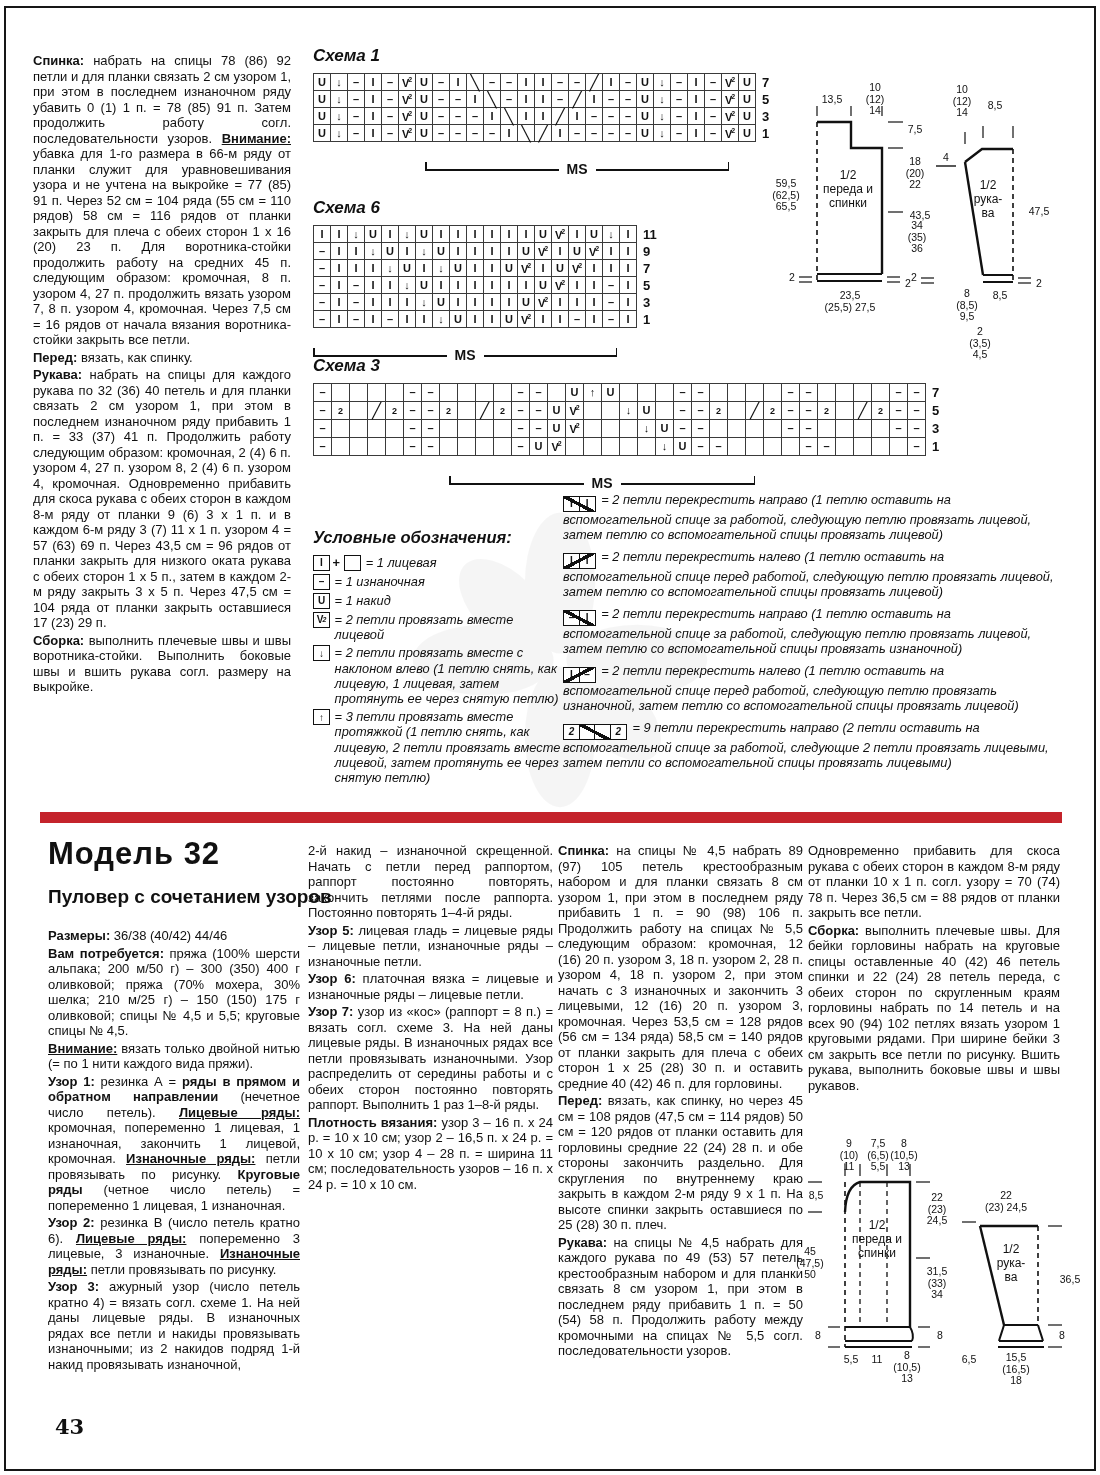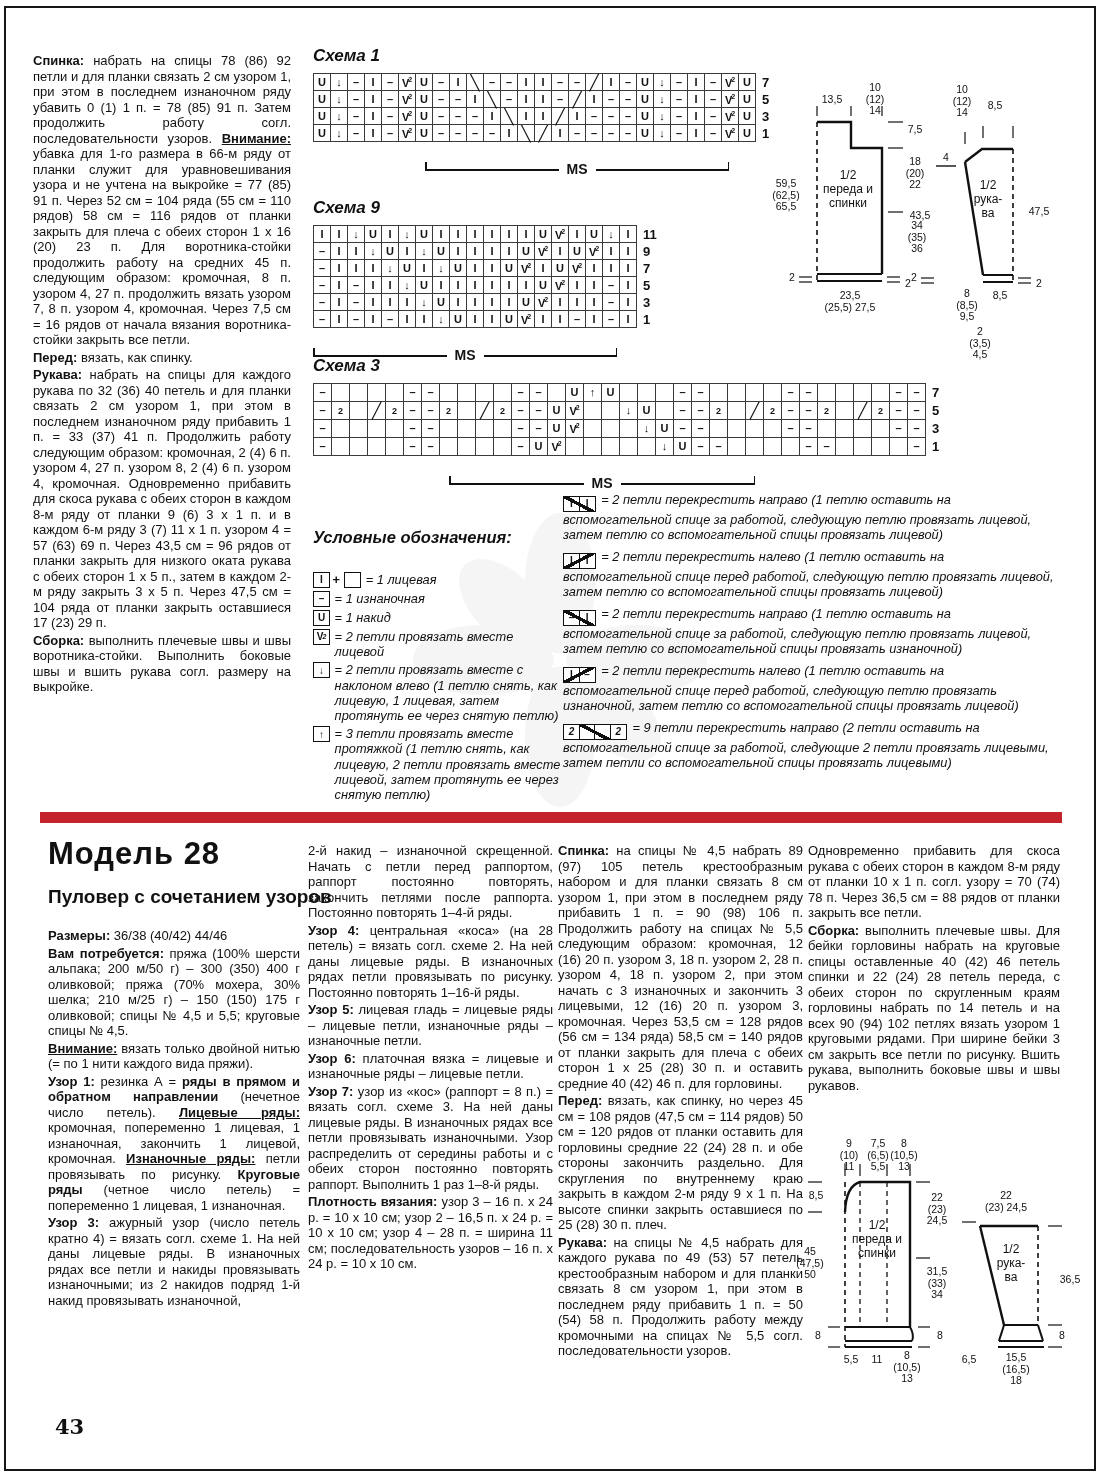--- a/index.html
+++ b/index.html
@@ -22,21 +22,21 @@
   table.chart td.rn{border:none;background:transparent;font-size:13px;text-align:left;padding-left:6px;min-width:20px;}
   table.chart td.cb{font-size:15px;font-weight:normal;}
   table.chart td .s2{font-style:normal;font-size:7px;vertical-align:super;margin-left:-1px;}
   table.chart td .c2{font-style:normal;font-size:9px;}
   .ms{display:flex;align-items:flex-start;height:14px;margin-top:20px;}
   .ms .tick{width:1.5px;height:9px;background:#111;}
   .ms .seg{flex:1;height:1.5px;background:#111;margin-top:7px;}
   .ms .lbl{padding:0 8px;font-weight:bold;font-size:14px;line-height:14px;}
   
   .legend{position:absolute;}
-  .legend-title{font-size:16.5px;font-weight:bold;font-style:italic;margin-bottom:25px;}
+  .legend-title{font-size:16.5px;font-weight:bold;font-style:italic;margin-bottom:8px;}
   .lg-it{display:flex;align-items:flex-start;margin-bottom:3px;font-style:italic;font-size:12.8px;line-height:15.2px;}
   .lg-sym{flex:0 0 auto;margin-right:6px;display:inline-flex;align-items:center;}
   .bx{width:15px;height:14px;border:1.4px solid #111;display:inline-flex;align-items:center;justify-content:center;
       font-weight:bold;font-style:normal;font-size:10px;background:#fff;margin-right:-1.4px;}
   .bx .s2{font-size:7px;vertical-align:super;margin-left:-1px;}
   .pl{margin:0 4px;font-style:normal;font-weight:bold;}
   .lgr-it{font-style:italic;font-size:12.8px;line-height:15.6px;margin-bottom:6px;text-align:left;}
   .symgrp{position:relative;display:inline-flex;vertical-align:-3px;margin-right:7px;}
   .dg{position:absolute;top:0;bottom:0;left:0;right:0;
       background:linear-gradient(to top right,transparent 44%,#111 44%,#111 56%,transparent 56%);}
@@ -203,21 +203,21 @@
         <div class="ms" style="margin-left:112px;width:304px">
           <span class="tick"></span>
           <span class="seg"></span>
           <span class="lbl">MS</span>
           <span class="seg"></span>
           <span class="tick"></span>
         </div>
       </div>
   </div>
   <div class="chart-block" style="left:313px;top:198px;">
-    <div class="chart-title">Схема 9</div>
+    <div class="chart-title">Схема 6</div>
     <div class="cell16">
         <table class="chart">
           <tbody>
             <tr>
               <td class="">I</td>
               <td class="">I</td>
               <td class="">↓</td>
               <td class="">U</td>
               <td class="">I</td>
               <td class="">↓</td>
@@ -674,33 +674,33 @@
 4,5</div>
     <div class="dim" style="left:8px;top:190px;width:12px;">2</div>
     <div class="dim" style="left:133px;top:196px;width:12px;">2</div>
     <div class="dim big" style="left:62px;top:96px;width:52px;">1/2
 рука-
 ва</div>
   </div>
 
   <div class="red-bar" style="left: 40px; top: 812px; width: 1022px; height: 11px; background: rgb(196, 35, 43);"></div>
 
-  <div class="model-title" style="left:48px;top:836px;">Модель 28</div>
+  <div class="model-title" style="left:48px;top:836px;">Модель 32</div>
   <div class="model-sub" style="left:48px;top:886px;text-align:right;">Пуловер с сочетанием узоров</div>
 
   <div class="col" style="left:48px;top:928px;width:252px;">
       <p><b>Размеры:</b> 36/38 (40/42) 44/46</p>
       <p><b>Вам потребуется:</b> пряжа (100% шерсти альпака; 200 м/50 г) – 300 (350) 400 г оливковой; пряжа (70% мохера, 30% шелка; 210 м/25 г) – 150 (150) 175 г оливковой; спицы № 4,5 и 5,5; круговые спицы № 4,5.</p>
       <p><u>Внимание:</u> вязать только двойной нитью (= по 1 нити каждого вида пряжи).</p>
       <p><b>Узор 1:</b> резинка А = <b>ряды в прямом и обратном направлении</b> (нечетное число петель). <u>Лицевые ряды:</u> кромочная, попеременно 1 лицевая, 1 изнаночная, закончить 1 лицевой, кромочная. <u>Изнаночные ряды:</u> петли провязывать по рисунку. <b>Круговые ряды</b> (четное число петель) = попеременно 1 лицевая, 1 изнаночная.</p>
+      <p><b>Узор 2:</b> резинка В (число петель кратно 6). <u>Лицевые ряды:</u> попеременно 3 лицевые, 3 изнаночные. <u>Изнаночные ряды:</u> петли провязывать по рисунку.</p>
       <p><b>Узор 3:</b> ажурный узор (число петель кратно 4) = вязать согл. схеме 1. На ней даны лицевые ряды. В изнаночных рядах все петли и накиды провязывать изнаночными; из 2 накидов подряд 1-й накид провязывать изнаночной,</p>
     </div>
   <div class="col" style="left:308px;top:843px;width:245px;">
       <p>2-й накид – изнаночной скрещенной. Начать с петли перед раппортом, раппорт постоянно повторять, закончить петлями после раппорта. Постоянно повторять 1–4-й ряды.</p>
-      <p><b>Узор 4:</b> центральная «коса» (на 28 петель) = вязать согл. схеме 2. На ней даны лицевые ряды. В изнаночных рядах петли провязывать по рисунку. Постоянно повторять 1–16-й ряды.</p>
       <p><b>Узор 5:</b> лицевая гладь = лицевые ряды – лицевые петли, изнаночные ряды – изнаночные петли.</p>
       <p><b>Узор 6:</b> платочная вязка = лицевые и изнаночные ряды – лицевые петли.</p>
       <p><b>Узор 7:</b> узор из «кос» (раппорт = 8 п.) = вязать согл. схеме 3. На ней даны лицевые ряды. В изнаночных рядах все петли провязывать изнаночными. Узор распределить от середины работы и с обеих сторон постоянно повторять раппорт. Выполнить 1 раз 1–8-й ряды.</p>
       <p><b>Плотность вязания:</b> узор 3 – 16 п. х 24 р. = 10 х 10 см; узор 2 – 16,5 п. х 24 р. = 10 х 10 см; узор 4 – 28 п. = ширина 11 см; последовательность узоров – 16 п. х 24 р. = 10 х 10 см.</p>
     </div>
   <div class="col" style="left:558px;top:843px;width:245px;">
       <p><b>Спинка:</b> на спицы № 4,5 набрать 89 (97) 105 петель крестообразным набором и для планки связать 8 см узором 1, при этом в последнем ряду прибавить 1 п. = 90 (98) 106 п. Продолжить работу на спицах № 5,5 следующим образом: кромочная, 12 (16) 20 п. узором 3, 18 п. узором 2, 28 п. узором 4, 18 п. узором 2, при этом начать с 3 изнаночных и закончить 3 лицевыми, 12 (16) 20 п. узором 3, кромочная. Через 53,5 см = 128 рядов (56 см = 134 ряда) 58,5 см = 140 рядов от планки закрыть для плеча с обеих сторон 1 х 25 (28) 30 п. и оставить средние 40 (42) 46 п. для горловины.</p>
       <p><b>Перед:</b> вязать, как спинку, но через 45 см = 108 рядов (47,5 см = 114 рядов) 50 см = 120 рядов от планки оставить для горловины средние 22 (24) 28 п. и обе стороны закончить раздельно. Для скругления по внутреннему краю закрыть в каждом 2-м ряду 9 х 1 п. На высоте спинки закрыть оставшиеся по 25 (28) 30 п. плеч.</p>
       <p><b>Рукава:</b> на спицы № 4,5 набрать для каждого рукава по 49 (53) 57 петель крестообразным набором и для планки связать 8 см узором 1, при этом в последнем ряду прибавить 1 п. = 50 (54) 58 п. Продолжить работу между кромочными на спицах № 5,5 согл. последовательности узоров.</p>
     </div>

